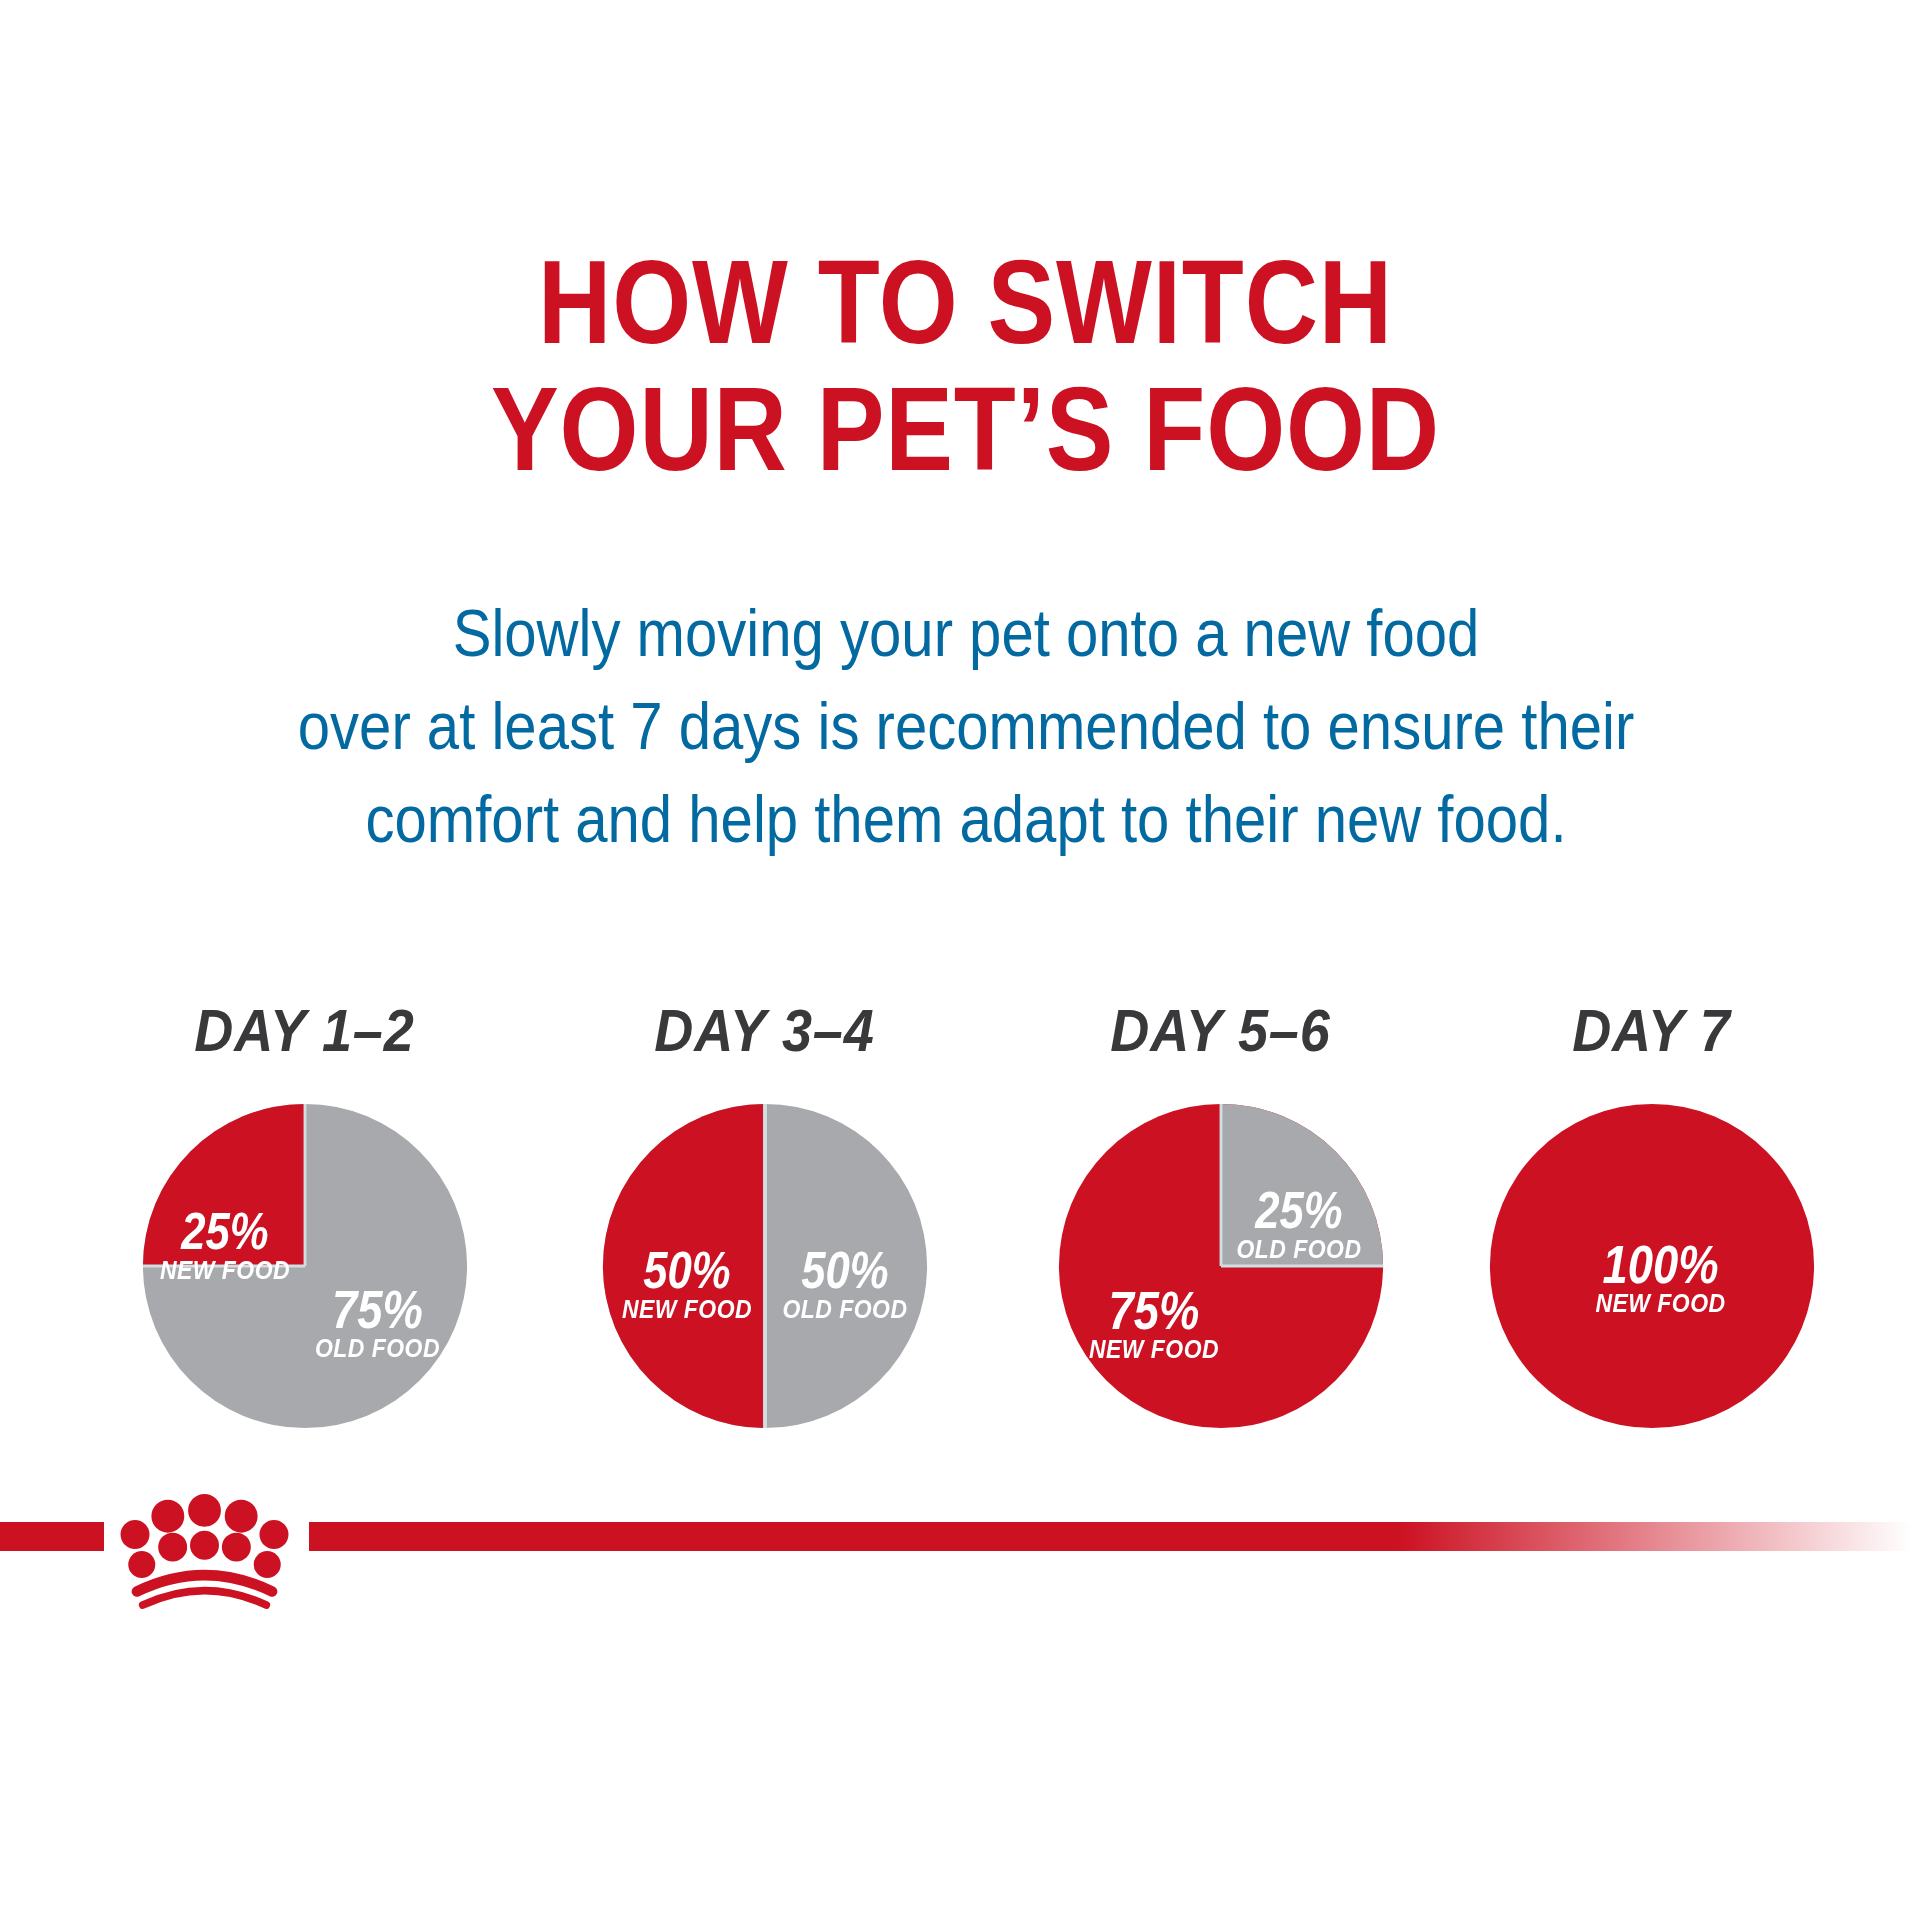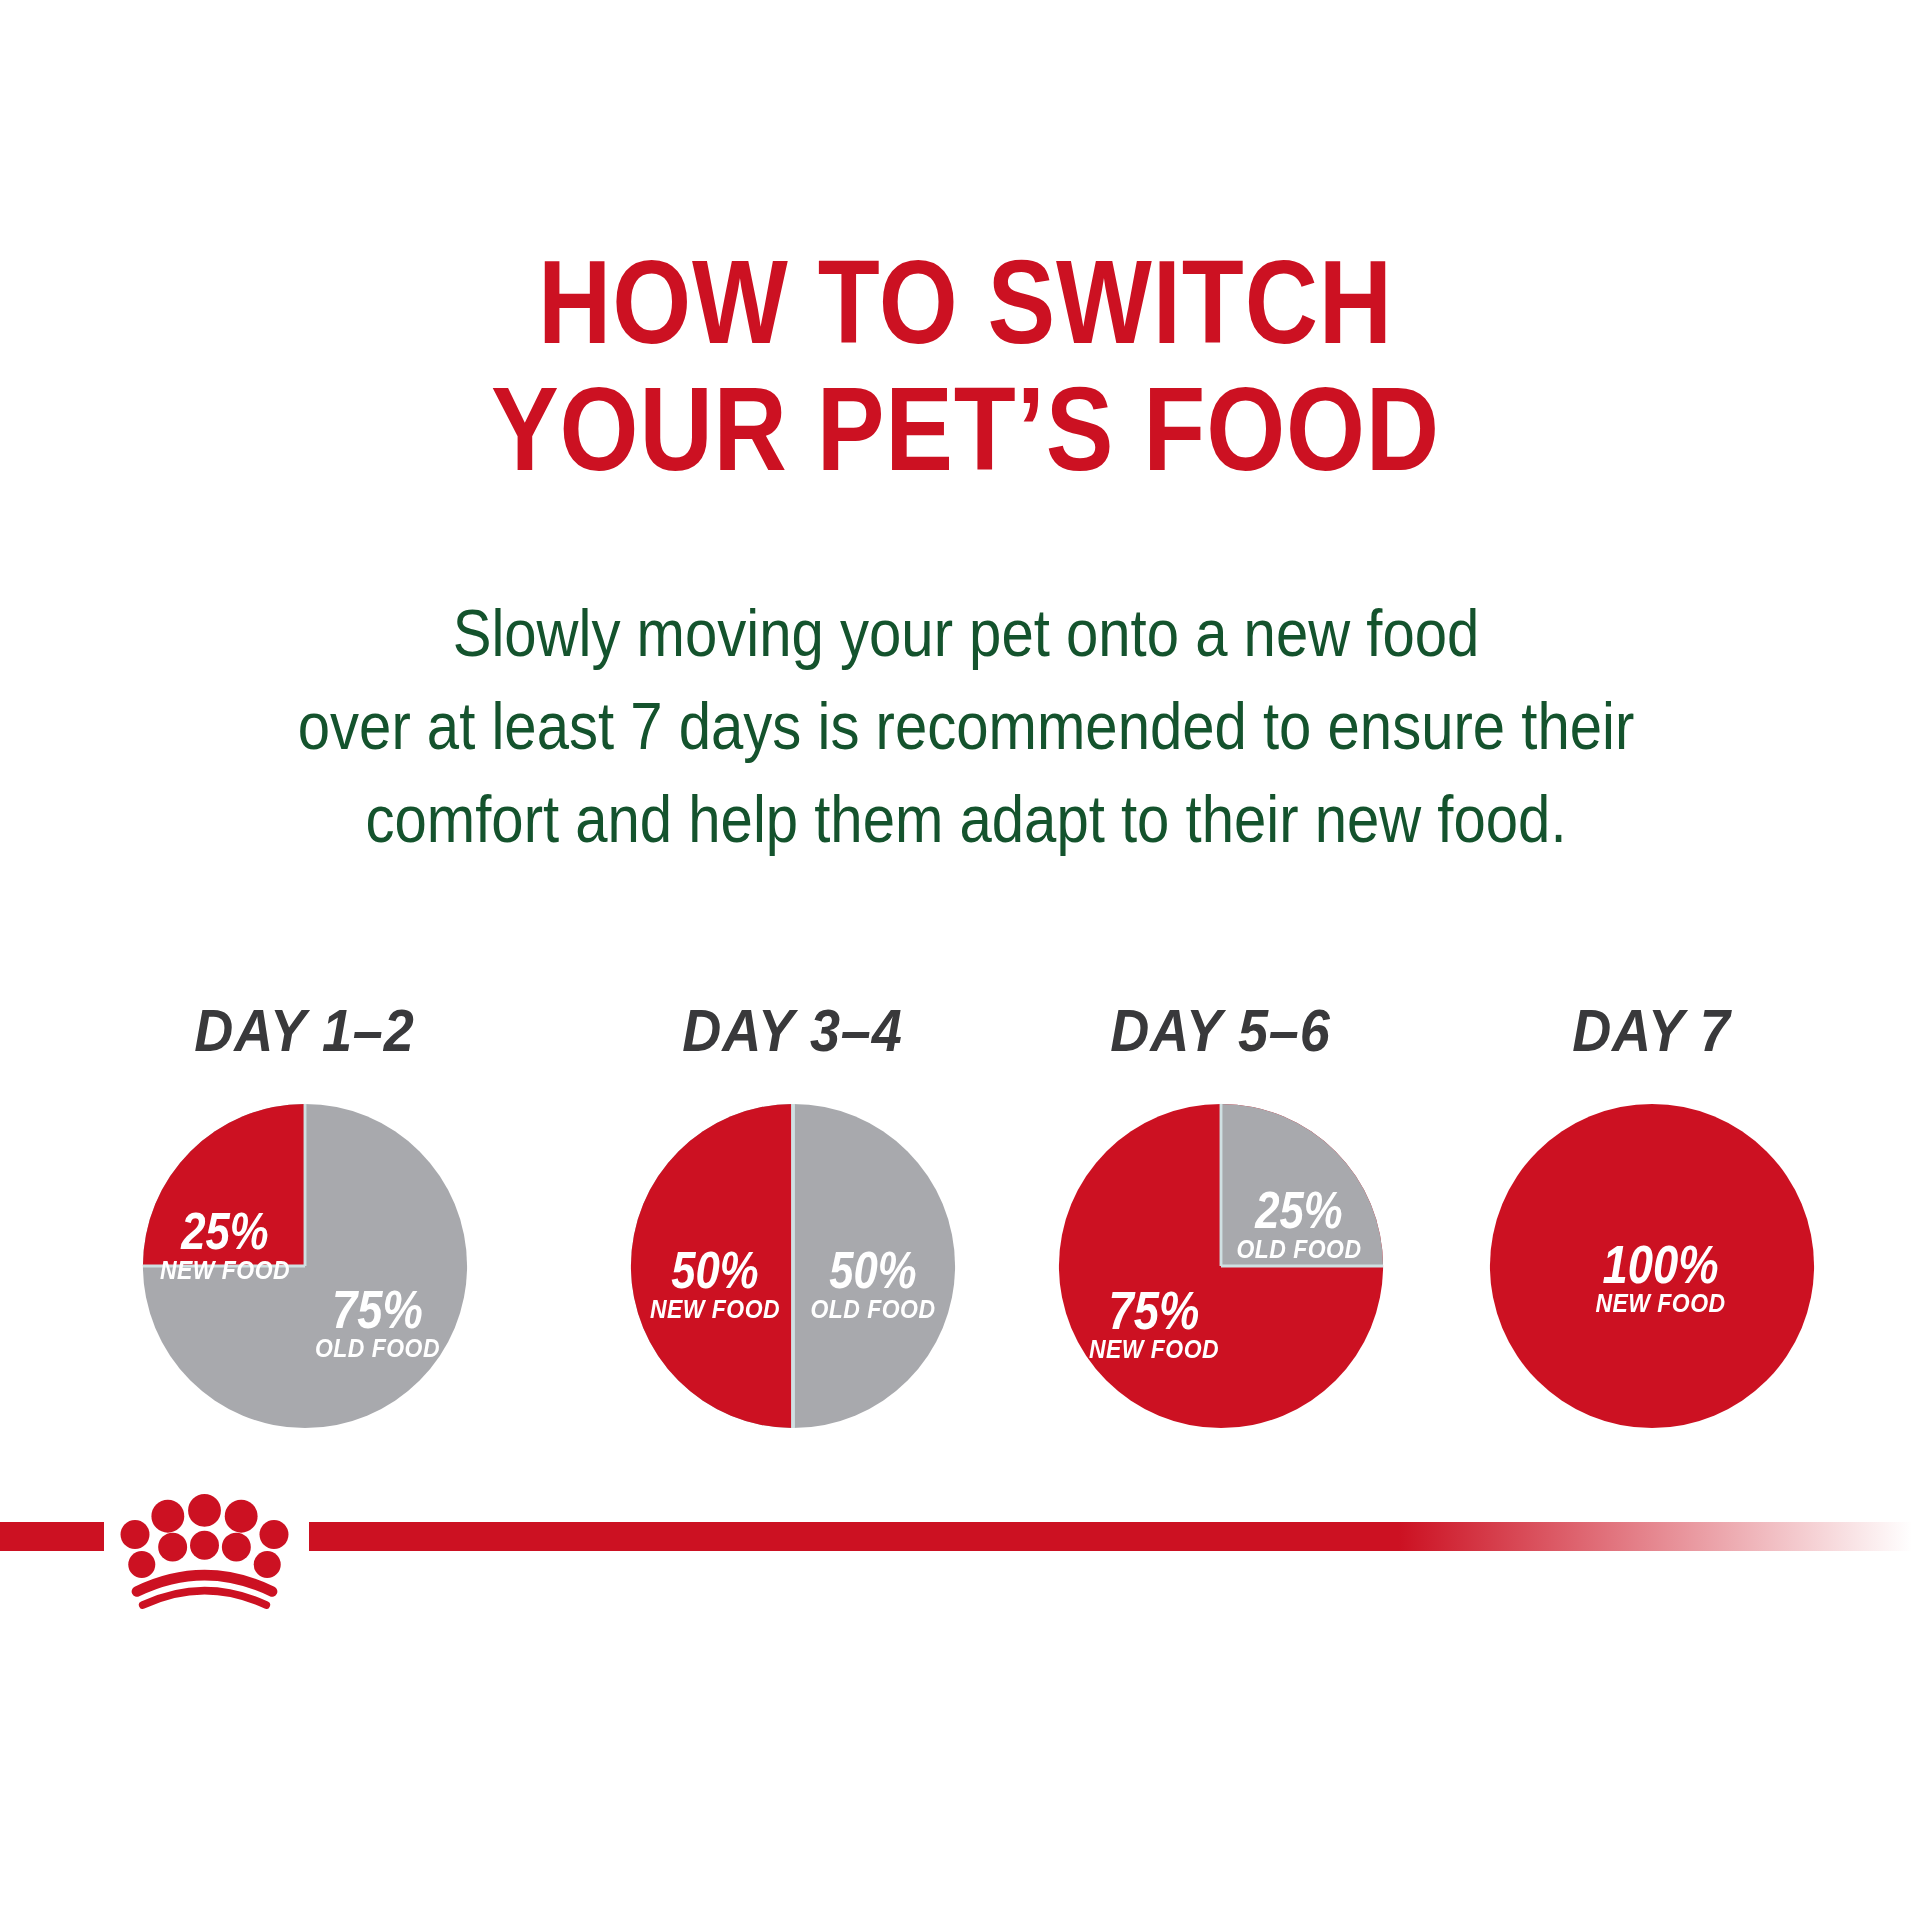--- a/index.html
+++ b/index.html
@@ -44,21 +44,21 @@
   }
 
   
   .intro {
     position: absolute;
     top: 587px;
     left: 50%;
     transform: translateX(-50%);
     width: 1854px;
     text-align: center;
-    color: #14532d;
+    color: #0369a1;
     font-family: "Liberation Sans Narrow", "Liberation Sans", "DejaVu Sans Condensed", sans-serif;
     font-weight: 400;
     font-size: 66px;
     line-height: 93px;
   }
   .intro-line {
     display: block;
     transform: scaleX(0.88);
     transform-origin: center center;
     white-space: nowrap;
@@ -73,21 +73,21 @@
     height: 502px;
     font-style: italic;
   }
   .chart-col {
     position: absolute;
     top: 0;
     width: 425px;
     text-align: center;
   }
   .chart-col.c0 { left: 92px;   }
-  .chart-col.c1 { left: 580px;  }
+  .chart-col.c1 { left: 552px;  }
   .chart-col.c2 { left: 1008px; }
   .chart-col.c3 { left: 1439px; }
 
   .day-label {
     display: block;
     color: #39393b;
     font-family: "Liberation Sans Narrow", "Liberation Sans", "DejaVu Sans Condensed", sans-serif;
     font-weight: 700;
     font-size: 60px;
     line-height: 64px;

